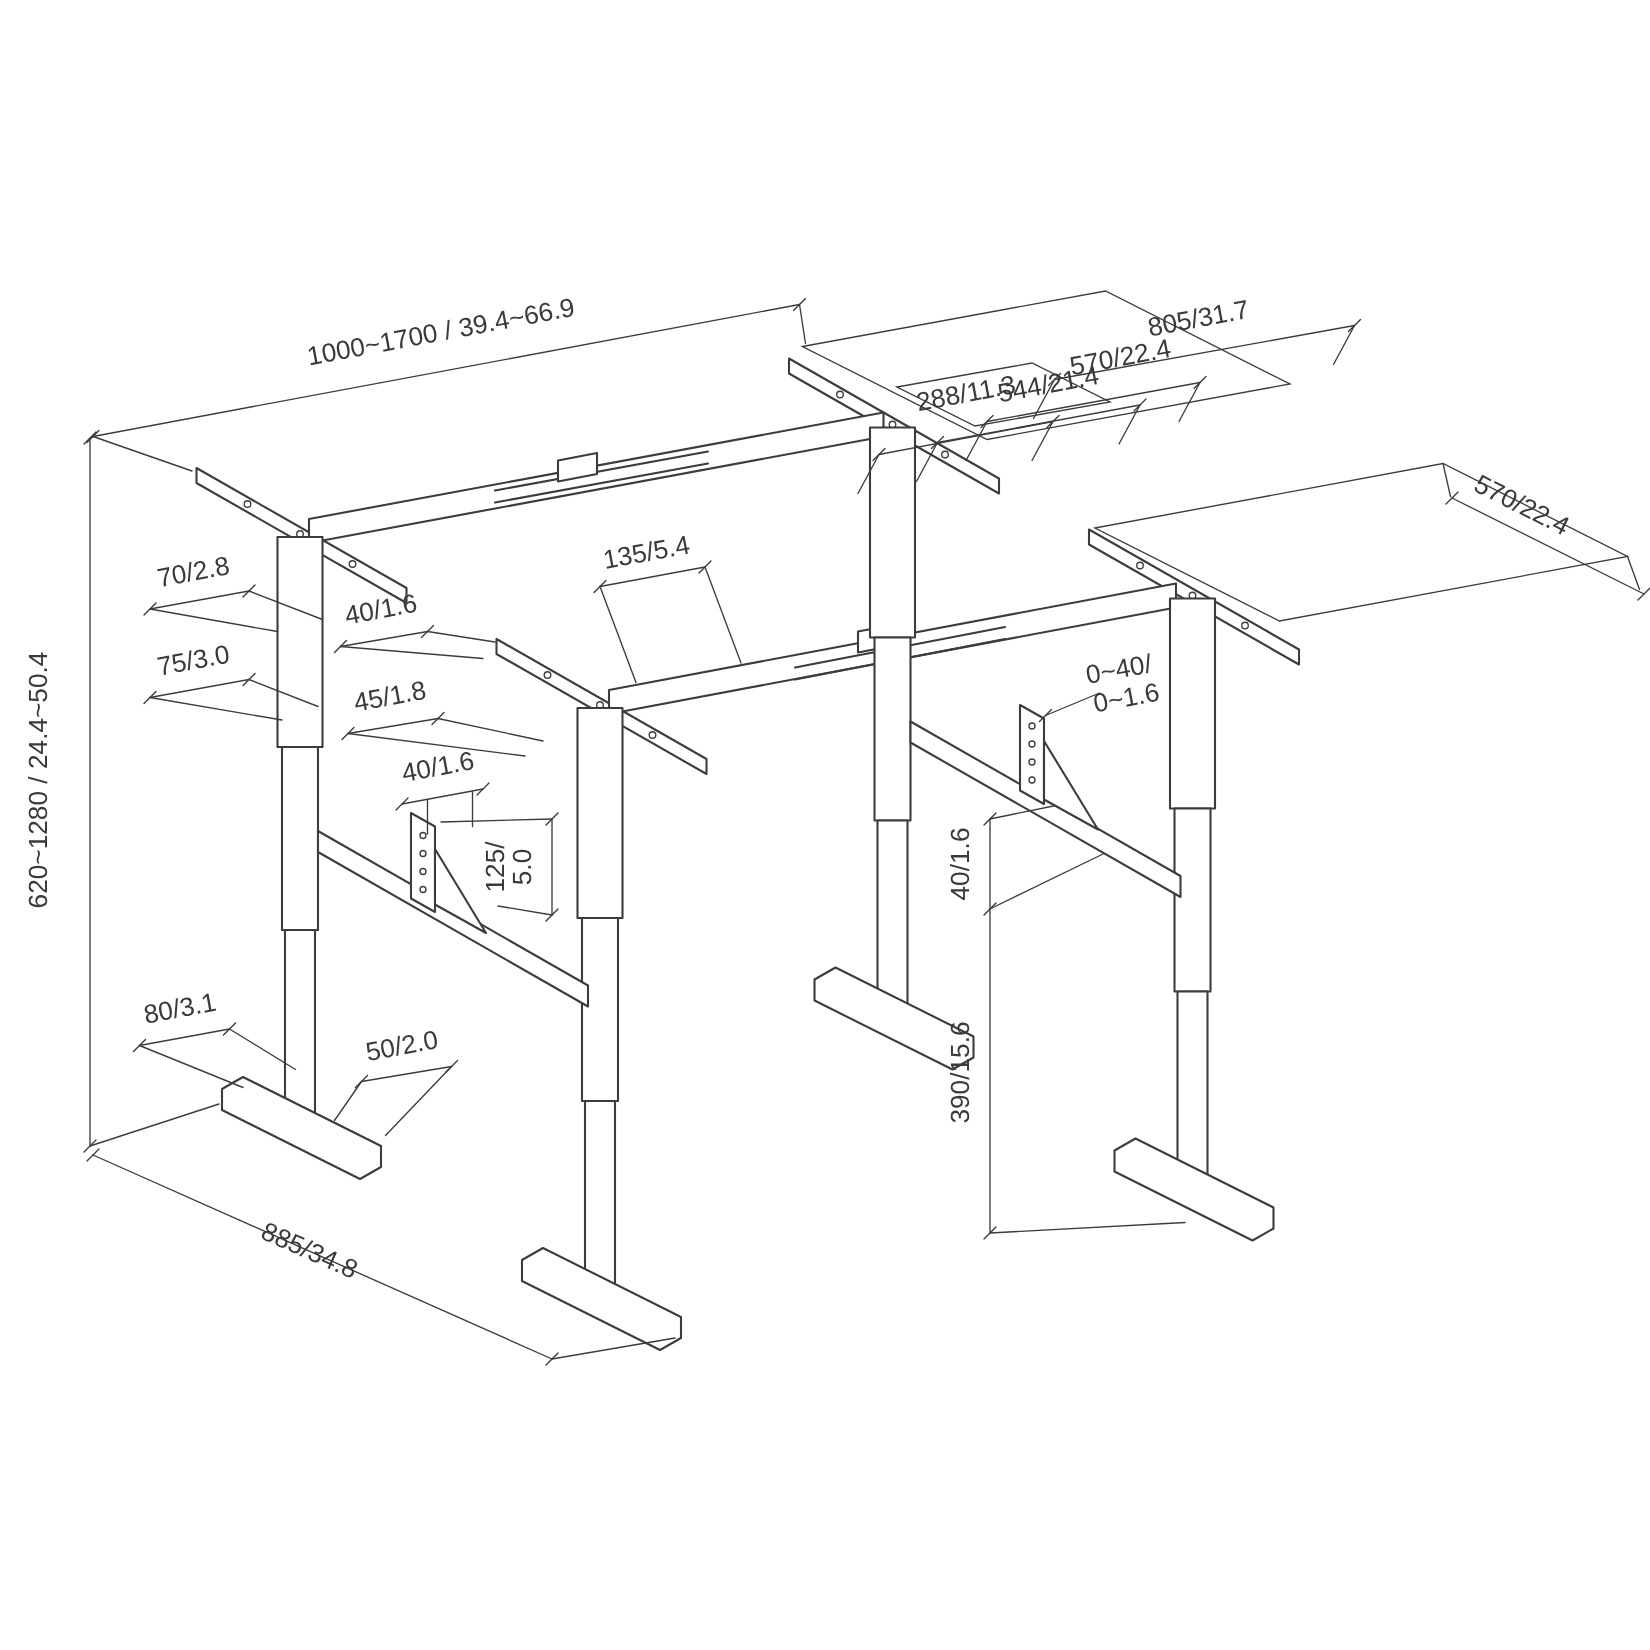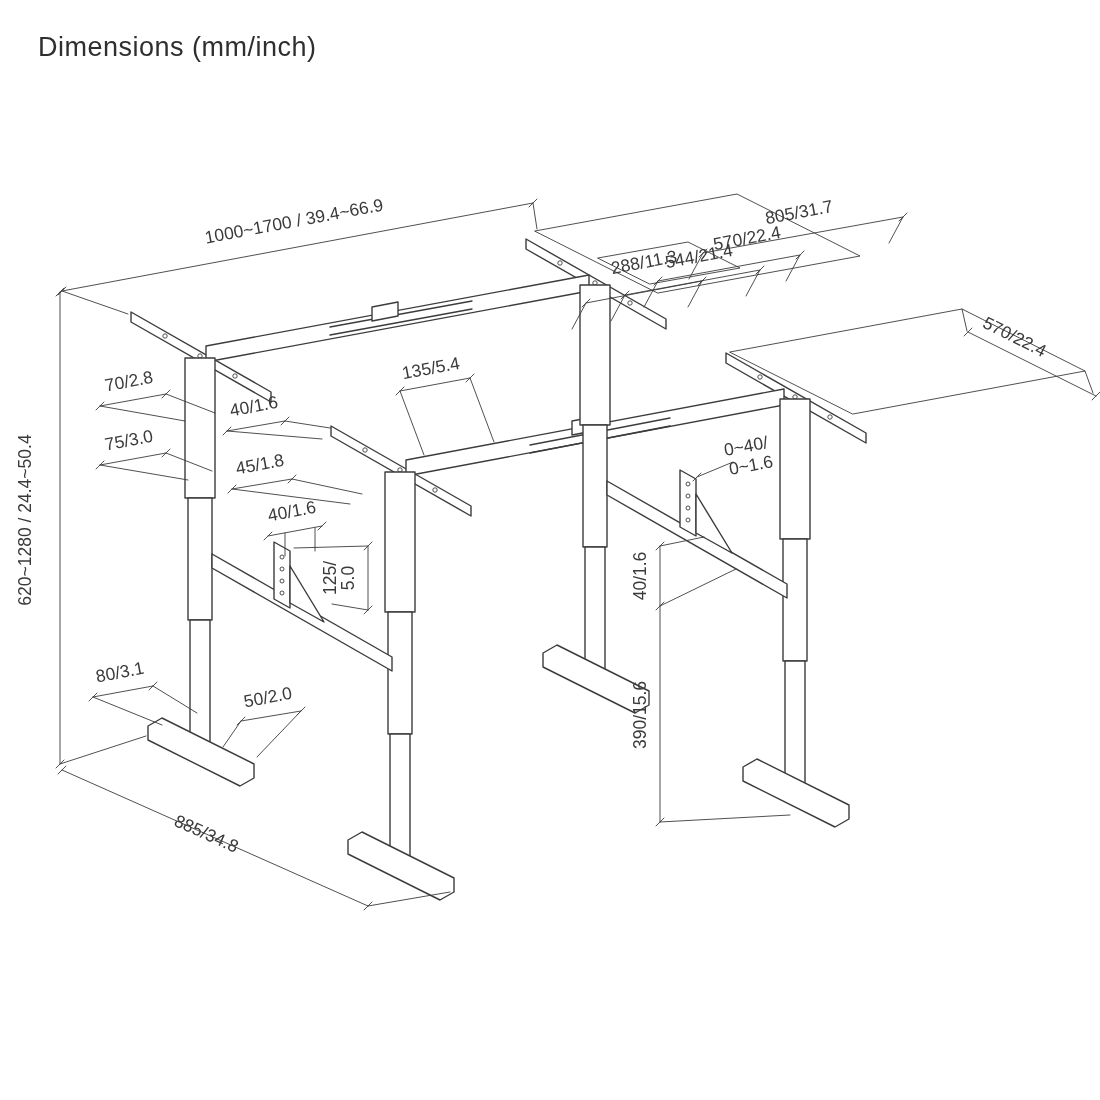--- a/index.html
+++ b/index.html
@@ -12,21 +12,20 @@
   .frame  { fill:#ffffff; stroke:var(--line,#3c3c3c); stroke-width:1.4; stroke-linejoin:round; stroke-linecap:round; }
   .edge   { fill:none; stroke:var(--line,#3c3c3c); stroke-width:1.4; stroke-linecap:round; }
   .thin   { fill:none; stroke:var(--line,#3c3c3c); stroke-width:0.9; stroke-linecap:round; }
   .hole   { fill:#ffffff; stroke:var(--line,#3c3c3c); stroke-width:0.9; }
   .lbl    { fill:var(--text,#3a3a3a); font-family:"Liberation Sans",sans-serif; font-size:17.5px; }
 </style>
 </head>
 <body>
 
 <div class="page">
-  <h1 class="title">Dimensions (mm/inch)</h1>
 
   <svg viewBox="0 0 1100 1100" width="1100" height="1100">
 
     <g>
 
       <g>
         <polygon class="thin" points="535,231 737,194 860,256 658,293"></polygon>
       </g>
       <g>
         <polygon class="thin" points="598,258 688,242 740,268 650,284"></polygon>

